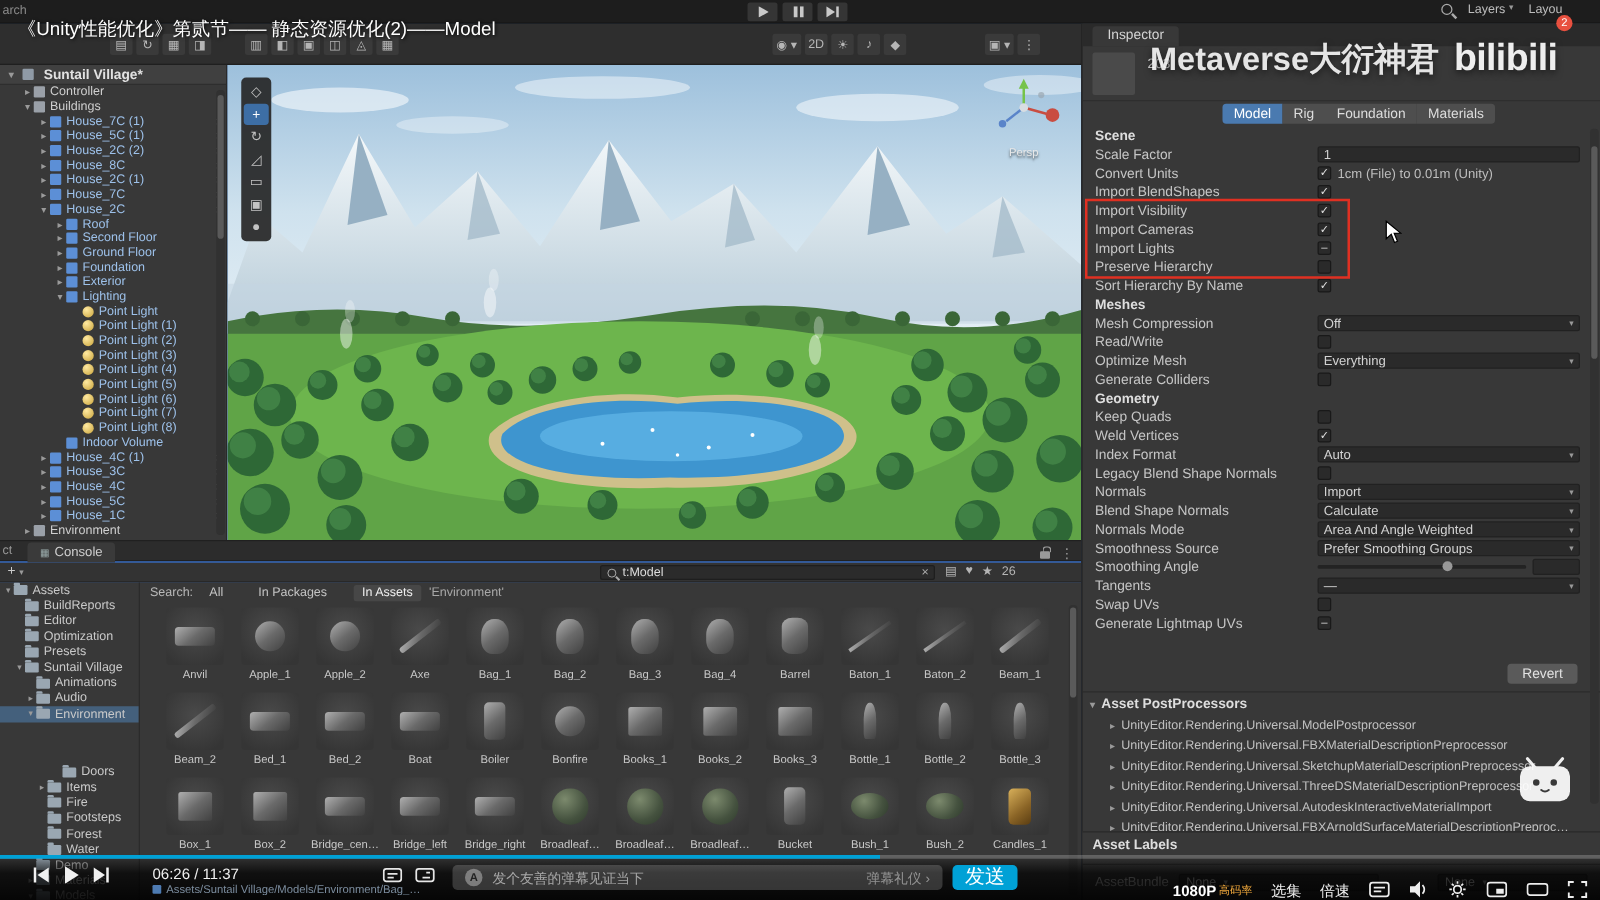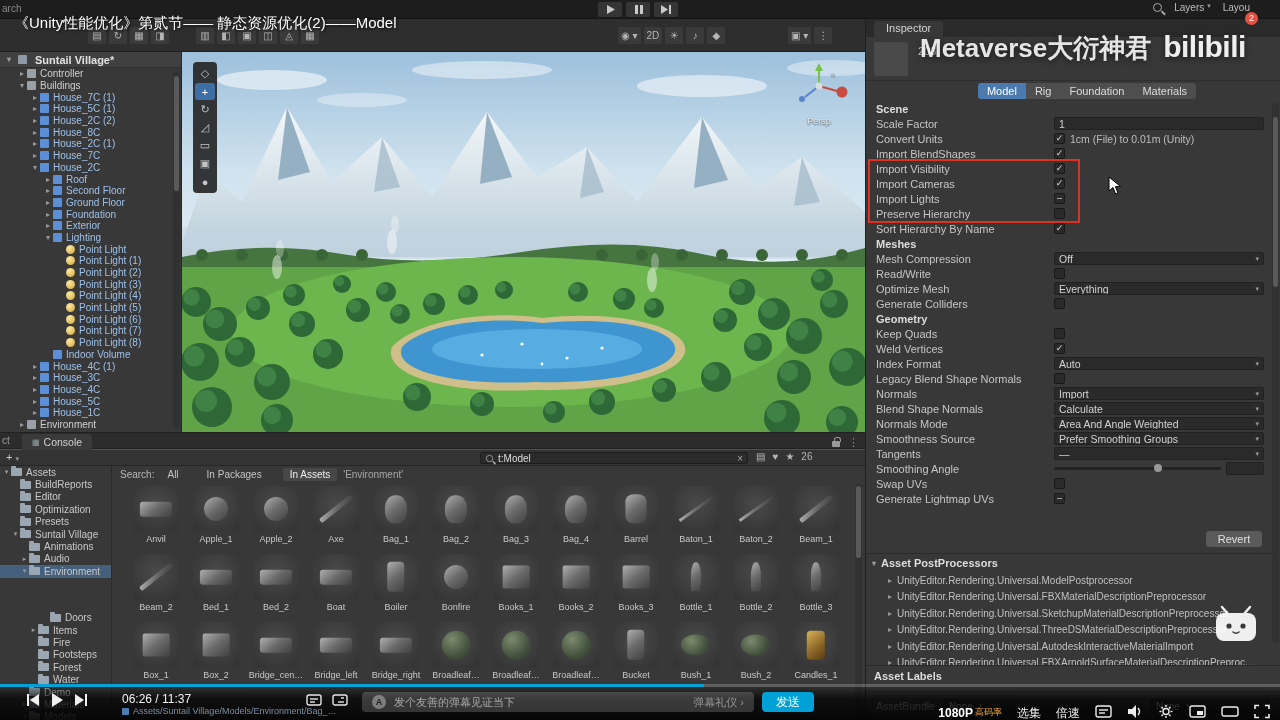--- a/index.html
+++ b/index.html
@@ -1,18 +1,18 @@
 <!DOCTYPE html>
 <html><head>
 <meta charset="utf-8">
 <style>
   *{margin:0;padding:0;box-sizing:border-box}
   html,body{width:1280px;height:720px;overflow:hidden}
   body{font-family:"Liberation Sans",sans-serif;background:#282828;color:#ccc}
-  #app{position:relative;width:1280px;height:720px;overflow:hidden;background:#be185d}
+  #app{position:relative;width:1280px;height:720px;overflow:hidden;background:#3b82f6}
   button{border:none;background:none;font-family:inherit;cursor:pointer}
 
   
   .tb1{position:absolute;left:0;top:0;width:1280px;height:19px;background:#1d1d1d;border-bottom:1px solid #141414}
   .dim-part{position:absolute;left:2px;top:3px;font-size:10px;color:#8a8a8a}
   .playctl{position:absolute;left:598px;top:2px;display:flex;gap:4px}
   .pbtn{width:24px;height:15px;background:#353535;border-radius:2px;display:flex;align-items:center;justify-content:center}
   .tb1r{position:absolute;right:30px;top:2px;display:flex;gap:12px;align-items:center;font-size:10px;color:#bdbdbd}
   .ddl{display:flex;align-items:flex-start;gap:3px}
   .car{font-size:7px;color:#9a9a9a}
@@ -133,21 +133,21 @@
   .vfill{height:100%;background:#00a1d6}
   .vleft{position:absolute;left:26px;top:9px;display:flex;gap:10px;align-items:center}
   .vtime{position:absolute;left:122px;top:8px;font-size:12px;color:#f0f0f0}
   .vpath{position:absolute;left:122px;top:22px;display:flex;align-items:center;gap:4px;font-size:9px;color:#8fa3b8;opacity:.85}
   .vpath .cube{width:7px;height:7px;background:#5a8fd0;border-radius:1px}
   .dicons{position:absolute;left:306px;top:9px;display:flex;gap:10px}
   .vinput{position:absolute;left:362px;top:8px;width:392px;height:20px;background:rgba(255,255,255,.18);border-radius:4px;display:flex;align-items:center;gap:8px;padding:0 10px;font-size:11px}
   .shield{width:14px;height:14px;border-radius:50%;background:rgba(255,255,255,.35);color:#222;font-size:9px;font-weight:bold;text-align:center;line-height:14px}
   .vph{color:rgba(255,255,255,.55)}
   .veti{margin-left:auto;color:rgba(255,255,255,.45)}
-  .vsend{position:absolute;left:762px;top:8px;width:52px;height:20px;background:#00a1d6;border-radius:4px;color:#fff;font-size:12px;text-align:center;line-height:20px}
+  .vsend{position:absolute;left:762px;top:8px;width:52px;height:20px;background:#00a1d6;border-radius:4px;color:#fff;font-size:16px;text-align:center;line-height:20px}
   .vright{position:absolute;right:10px;top:20px;display:flex;gap:15px;align-items:center;color:#f0f0f0;font-size:12px}
   .vq b{font-size:12px;font-weight:bold;color:#fff}
   .vq i{font-style:normal;font-size:9px;color:#f0a83c;margin-left:2px;vertical-align:top}
   .btv{position:absolute;left:1214px;top:604px;z-index:49;opacity:.92}
   .cursor{position:absolute;left:1108px;top:176px;z-index:60}
 </style>
 </head>
 <body>
 
 <div id="app">
@@ -1078,35 +1078,35 @@
         <div class="irow">
           <span class="ilabel">Smoothness Source</span>
           <div class="ictl">
             <div class="ifield">
               <span>Prefer Smoothing Groups</span>
               <span class="caret">▾</span>
             </div>
           </div>
         </div>
         <div class="irow">
+          <span class="ilabel">Smoothing Angle</span>
+          <div class="ictl">
+            <div class="itrack">
+              <div class="ithumbk"></div>
+            </div>
+            <div class="ifield small"></div>
+          </div>
+        </div>
+        <div class="irow">
           <span class="ilabel">Tangents</span>
           <div class="ictl">
             <div class="ifield">
               <span>—</span>
               <span class="caret">▾</span>
             </div>
-          </div>
-        </div>
-        <div class="irow">
-          <span class="ilabel">Smoothing Angle</span>
-          <div class="ictl">
-            <div class="itrack">
-              <div class="ithumbk"></div>
-            </div>
-            <div class="ifield small"></div>
           </div>
         </div>
         <div class="irow">
           <span class="ilabel">Swap UVs</span>
           <div class="ictl">
             <span class="cb"></span>
           </div>
         </div>
         <div class="irow">
           <span class="ilabel">Generate Lightmap UVs</span>

